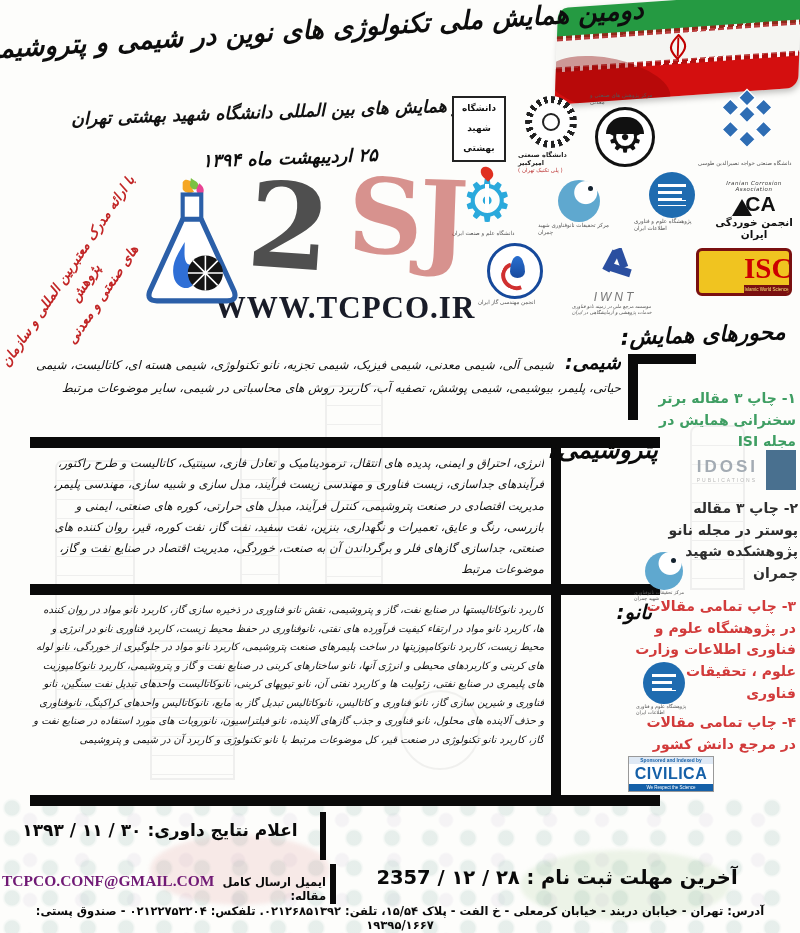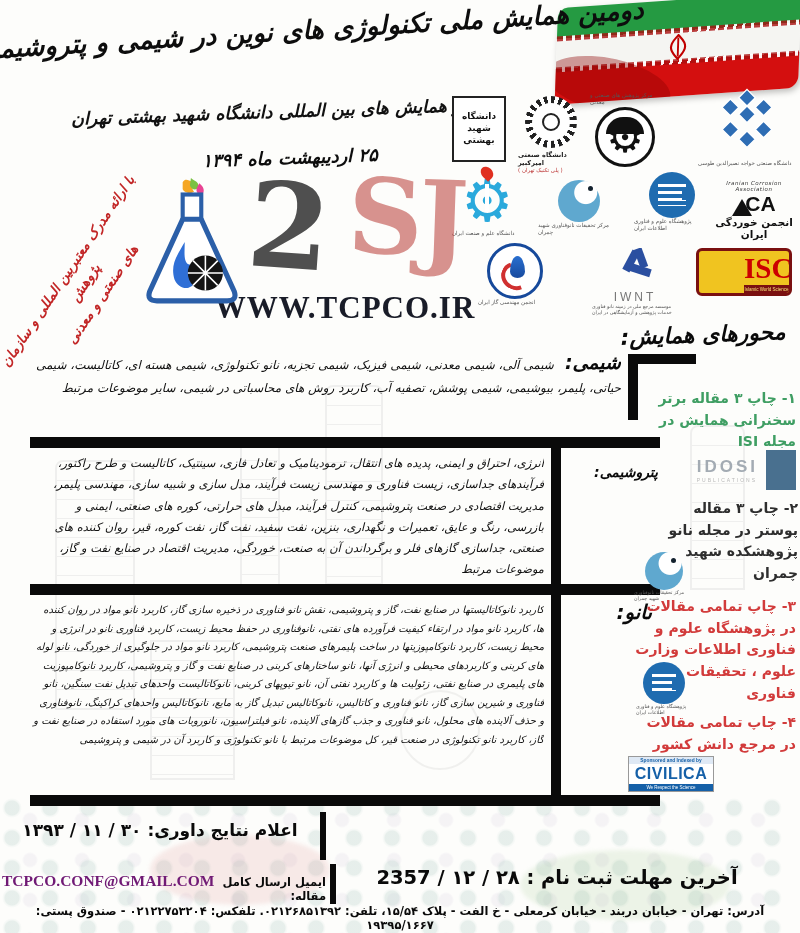--- a/index.html
+++ b/index.html
@@ -43,21 +43,21 @@
   .watermark { font-family:"DejaVu Serif", serif; font-weight:bold; font-size:104px; letter-spacing:-4px;
      color:rgba(184,58,52,.55); transform:rotate(2deg); }
   .big-two { font-family:"DejaVu Serif", serif; font-weight:bold; font-size:118px; color:#4f4f4f;
      transform:rotate(4deg); line-height:1; }
 
   
   .cap { font-size:5.5px; color:#555; text-align:left; line-height:1.25; direction:rtl; }
   .logo { text-align:center; }
 
   .sbu-box { width:54px; height:66px; border:2px solid #222; background:#fff; padding:4px 2px;
-     display:flex; flex-direction:column; justify-content:center; gap:2px; }
+     display:flex; flex-direction:column; justify-content:center; gap:10px; }
   .sbu-box div { font-size:9px; font-weight:bold; color:#111; text-align:center; direction:rtl; line-height:1.1; }
 
   .ak-ring { width:52px; height:52px; border-radius:50%; margin:0 auto; position:relative;
      background:repeating-conic-gradient(#222 0 9deg, #fff 9deg 19deg); }
   .ak-inner { position:absolute; inset:7px; border-radius:50%; background:#fff; }
   .ak-core { position:absolute; inset:17px; border-radius:50%; border:2px solid #222; }
 
   .mining-circle { width:60px; height:60px; border-radius:50%; border:3px solid #111; margin:0 auto;
      position:relative; background:#fff; overflow:hidden; }
   .mining-gear { font-size:42px; color:#111; line-height:56px; }
@@ -262,21 +262,21 @@
   </div>
 
   <div class="abs logo" style="left:478px; top:243px; width:74px;">
     <div class="gas-circle">
       <div class="gas-swoosh"></div>
         <div class="gas-drop"></div>
     </div>
     <div class="cap">انجمن مهندسی گاز ایران</div>
   </div>
 
-  <div class="abs logo" style="left:592px; top:248px; width:86px;">
+  <div class="abs logo" style="left:572px; top:248px; width:86px;font-style:italic;">
     <svg width="60" height="38" viewBox="0 0 60 38">
       <g fill="#2b4fa0">
         <rect x="22" y="2" width="8" height="22" transform="rotate(28 26 13)"></rect>
         <rect x="32" y="0" width="8" height="20" transform="rotate(-20 36 10)"></rect>
         <rect x="24" y="18" width="22" height="8" transform="rotate(18 35 22)"></rect>
       </g>
     </svg>
     <div class="iwnt-text">IWNT</div>
     <div class="cap" style="font-size:4.8px;">موسسه مرجع ملی در زمینه نانو فناوری</div>
     <div class="cap" style="font-size:4.8px;">خدمات پژوهشی و آزمایشگاهی در ایران</div>
@@ -300,21 +300,21 @@
   <div class="abs chem-wrap">
     <span class="sec-label">شیمی:</span>
     <span class="inline-body">شیمی آلی، شیمی معدنی، شیمی فیزیک، شیمی تجزیه، نانو تکنولوژی، شیمی هسته ای، کاتالیست، شیمی حیاتی، پلیمر، بیوشیمی، شیمی پوشش، تصفیه آب، کاربرد روش های محاسباتی در شیمی، سایر موضوعات مرتبط</span>
   </div>
 
   <div class="abs blackbar" style="left:30px; top:437px; width:630px; height:11px;"></div>
   <div class="abs blackbar" style="left:551px; top:437px; width:10px; height:369px;"></div>
   <div class="abs blackbar" style="left:30px; top:584px; width:630px; height:11px;"></div>
   <div class="abs blackbar" style="left:30px; top:795px; width:630px; height:11px;"></div>
 
-  <div class="abs sec-label fa" style="left:564px; top:464px; width:94px; font-size:14px;font-style:italic;">پتروشیمی:</div>
+  <div class="abs sec-label fa" style="left:564px; top:436px; width:94px; font-size:24px;font-style:italic;">پتروشیمی:</div>
   <div class="abs sec-body" style="left:32px; top:453px; width:512px; height:128px; font-size:11.5px; line-height:1.85;">انرژی، احتراق و ایمنی، پدیده های انتقال، ترمودینامیک و تعادل فازی، سینتیک، کاتالیست و طرح راکتور، فرآیندهای جداسازی، زیست فناوری و مهندسی زیست فرآیند، مدل سازی و شبیه سازی، مهندسی پلیمر، مدیریت اقتصادی در صنعت پتروشیمی، کنترل فرآیند، مبدل های حرارتی، کوره های صنعتی، ایمنی و بازرسی، رنگ و عایق، تعمیرات و نگهداری، بنزین، نفت سفید، نفت گاز، نفت کوره، قیر، روان کننده های صنعتی، جداسازی گازهای فلر و برگرداندن آن به صنعت، خوردگی، مدیریت اقتصاد در صنایع نفت و گاز، موضوعات مرتبط</div>
 
   <div class="abs sec-label fa" style="left:572px; top:600px; width:80px; font-size:20px;">نانو:</div>
   <div class="abs sec-body" style="left:32px; top:601px; width:512px; height:192px; font-size:10px; line-height:1.85;">کاربرد نانوکاتالیستها در صنایع نفت، گاز و پتروشیمی، نقش نانو فناوری در ذخیره سازی گاز، کاربرد نانو مواد در روان کننده ها، کاربرد نانو مواد در ارتقاء کیفیت فرآورده های نفتی، نانوفناوری در حفظ محیط زیست، کاربرد فناوری نانو در انرژی و محیط زیست، کاربرد نانوکامپوزیتها در ساخت پلیمرهای صنعت پتروشیمی، کاربرد نانو مواد در جلوگیری از خوردگی، نانو لوله های کربنی و کاربردهای محیطی و انرژی آنها، نانو ساختارهای کربنی در صنایع نفت و گاز و پتروشیمی، کاربرد نانوکامپوزیت های پلیمری در صنایع نفتی، زئولیت ها و کاربرد نفتی آن، نانو تیوپهای کربنی، نانوکاتالیست واحدهای تبدیل نفت سنگین، نانو فناوری و شیرین سازی گاز، نانو فناوری و کاتالیس، نانوکاتالیس تبدیل گاز به مایع، نانوکاتالیس واحدهای کراکینگ، نانوفناوری و حذف آلاینده های محلول، نانو فناوری و جذب گازهای آلاینده، نانو فیلتراسیون، نانوروبات های مورد استفاده در صنایع نفت و گاز، کاربرد نانو تکنولوژی در صنعت قیر، کل موضوعات مرتبط با نانو تکنولوژی و کاربرد آن در شیمی و پتروشیمی</div>
 
   <div class="abs benefit" style="left:638px; top:388px; width:158px; color:#3f9e63;">۱- چاپ ۳ مقاله برتر سخنرانی همایش در مجله ISI</div>
 
   <div class="abs idosi-row" style="left:630px; top:450px; width:166px;">
     <div class="idosi-box"></div>
     <div>

